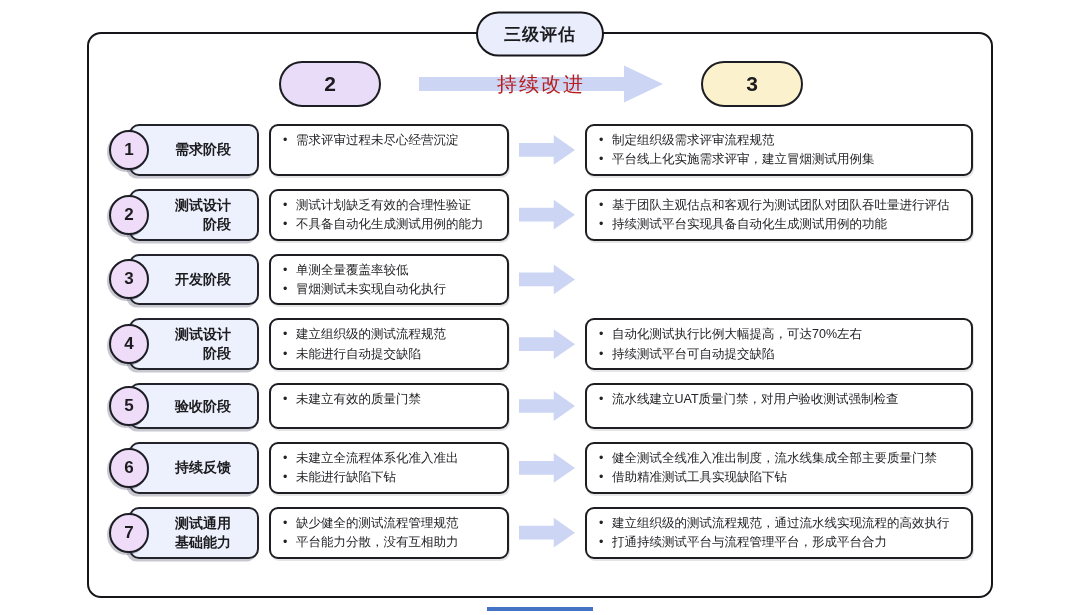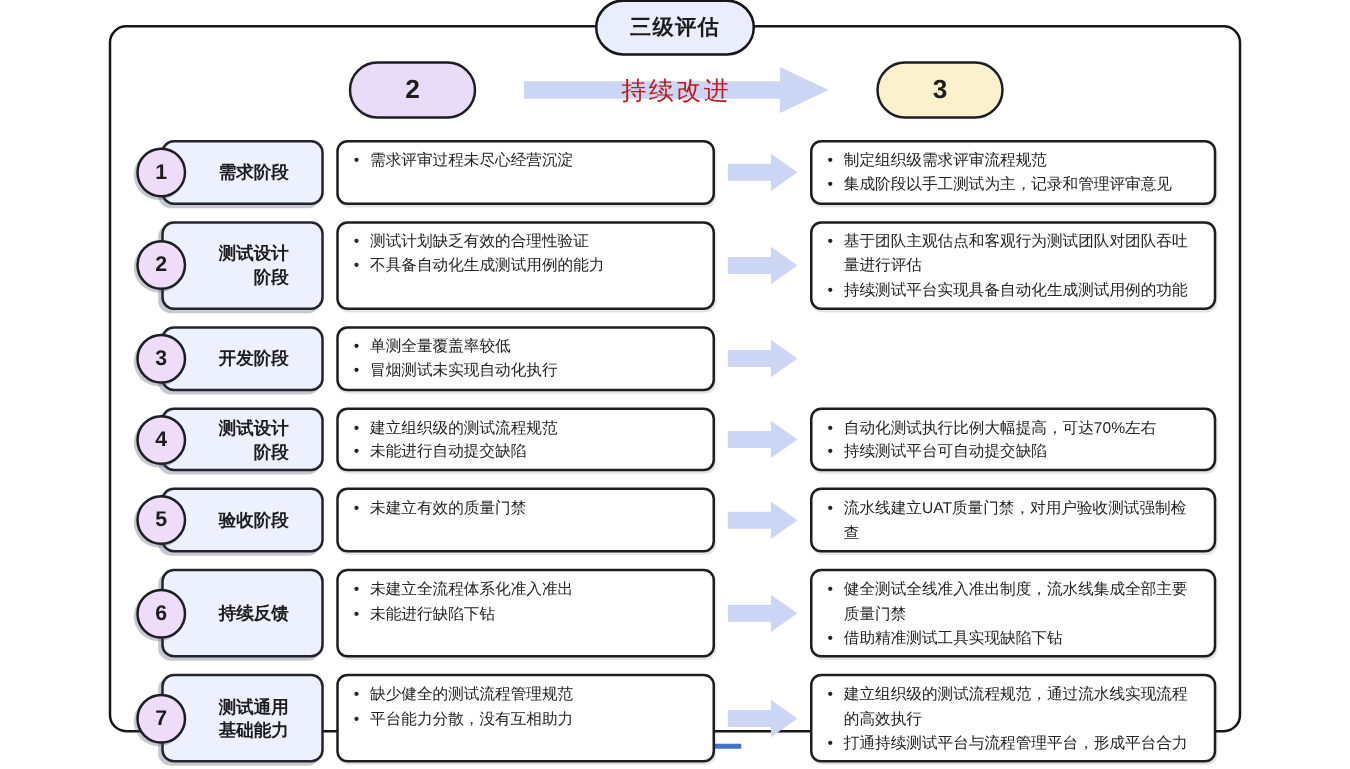--- a/index.html
+++ b/index.html
@@ -1,19 +1,19 @@
 <!DOCTYPE html>
 <html style="--badge-bg: #e9edfc; --level-from-bg: #e8dcf8; --level-to-bg: #fcf1cd; --circle-bg: #eedcf8; --label-bg: #edf1fd; --arrow-fill: #ccd6f4; --bottom-line: #4472c4;"><head>
 <meta charset="utf-8">
 <style>
   * { margin:0; padding:0; box-sizing:border-box; }
   html,body { width:1080px; height:615px; background:#ffffff; overflow:hidden;
               font-family:"Liberation Sans", sans-serif; color:#1c1c1f; }
 
-  .frame { position:relative; width:906px; height:566px; margin:20px auto 0;
+  .frame { position:relative; width:906px; height:566px; margin:32px auto 0;
            border:2.5px solid #15151a; border-radius:14px; background:#fff;
            padding:26px 18px 10px 20px; }
 
   .title-badge { position:absolute; top:0; left:50%; transform:translate(-50%,-50%);
                  background:var(--badge-bg,#e9edfc); border:2.5px solid #15151a;
                  border-radius:24px; padding:9px 26px; font-size:17px; font-weight:700;
                  letter-spacing:1px; white-space:nowrap; }
 
   .levels { display:flex; align-items:center; justify-content:center; gap:38px; height:48px; }
   .pill { width:102px; height:46px; border:2.5px solid #1d1d24; border-radius:23px;
@@ -44,21 +44,21 @@
                      box-shadow:-2.5px 2.5px 0 rgba(73,73,104,.30); }
   .stage-label { font-size:14px; font-weight:700; text-align:right; white-space:pre-line;
                  line-height:1.35; }
 
   .content-box { border:2px solid #1d1d22; border-radius:9px; background:#fff;
                  padding:5px 10px 4px 12px; box-shadow:1px 2px 0 rgba(0,0,0,.10); }
   .content-box ul { list-style:none; }
   .content-box li { position:relative; padding-left:13px; font-size:12.5px;
                     line-height:1.55; color:#232327; }
   .content-box li::before { content:"•"; position:absolute; left:0; top:0; font-size:12.5px; }
-  .content-box.current { width:303px; flex-shrink:0; }
+  .content-box.current { width:240px; flex-shrink:0; }
   .content-box.improved { flex:1; }
 
   .row-arrow { width:56px; flex-shrink:0; align-self:center; height:34px;
                background:var(--arrow-fill,#ccd6f4);
                clip-path:polygon(0 30%, 62% 30%, 62% 6%, 100% 50%, 62% 94%, 62% 70%, 0 70%); }
 
   .bottom-line { width:106px; height:3.5px; background:var(--bottom-line,#4472c4);
                  margin:9px auto 0; }
 </style>
 </head>
@@ -96,21 +96,21 @@
     </div>
     <div class="content-box current">
       <ul>
               <li>需求评审过程未尽心经营沉淀</li>
             </ul>
     </div>
     <div class="row-arrow"></div>
     <div class="content-box improved">
       <ul>
               <li>制定组织级需求评审流程规范</li>
-              <li>集成阶段以手工测试为主，记录和管理评审意见</li>
+              <li>平台线上化实施需求评审，建立冒烟测试用例集</li>
             </ul>
     </div>
   </div>
 
   <div class="row">
     <div class="stage">
       <div class="num-circle">
         <span>2</span>
       </div>
       <div class="stage-label-box">

